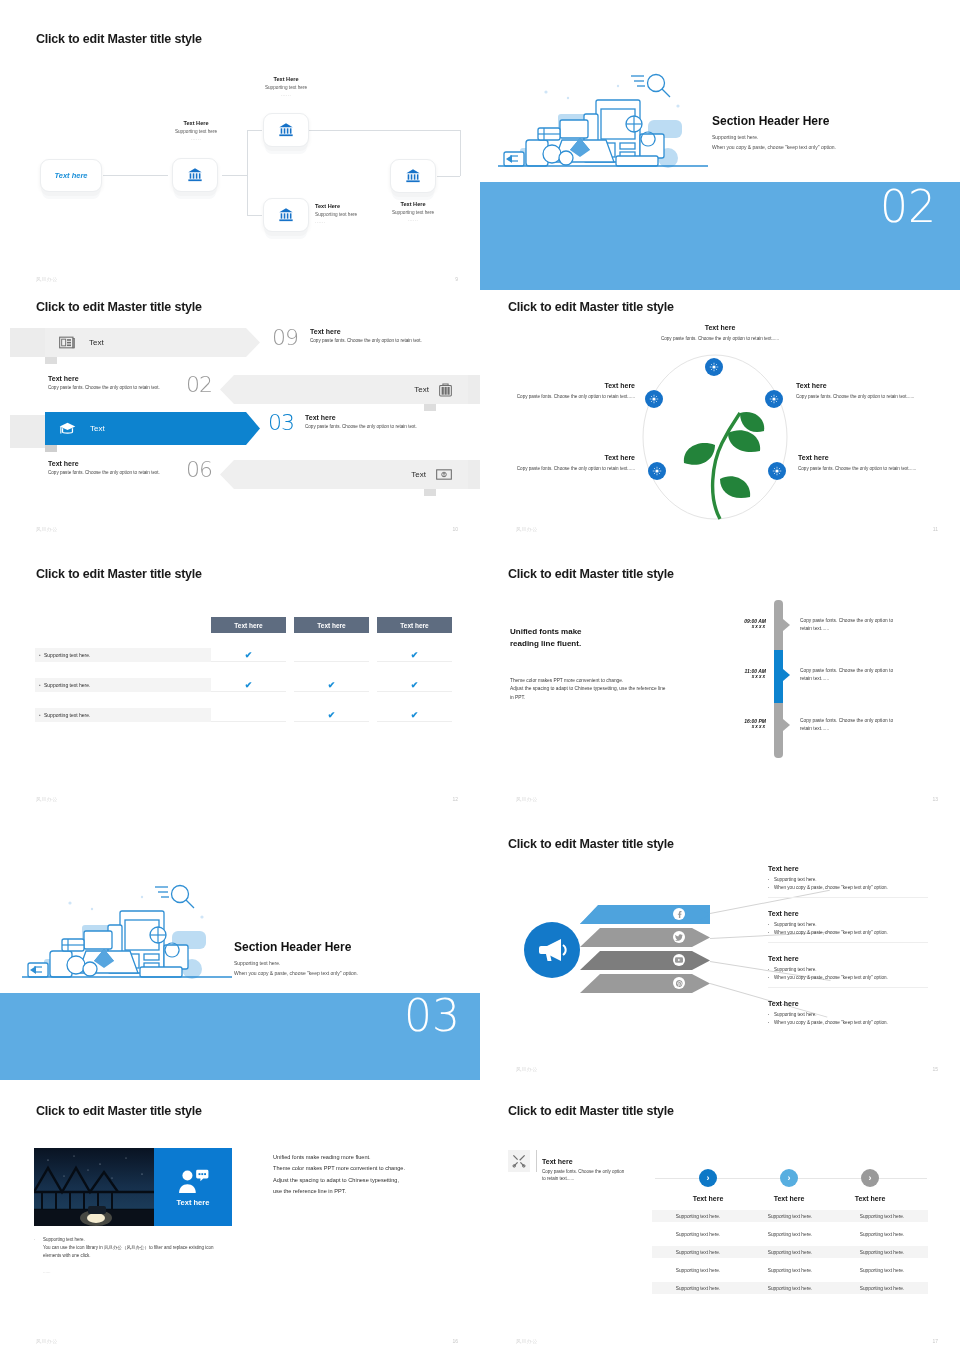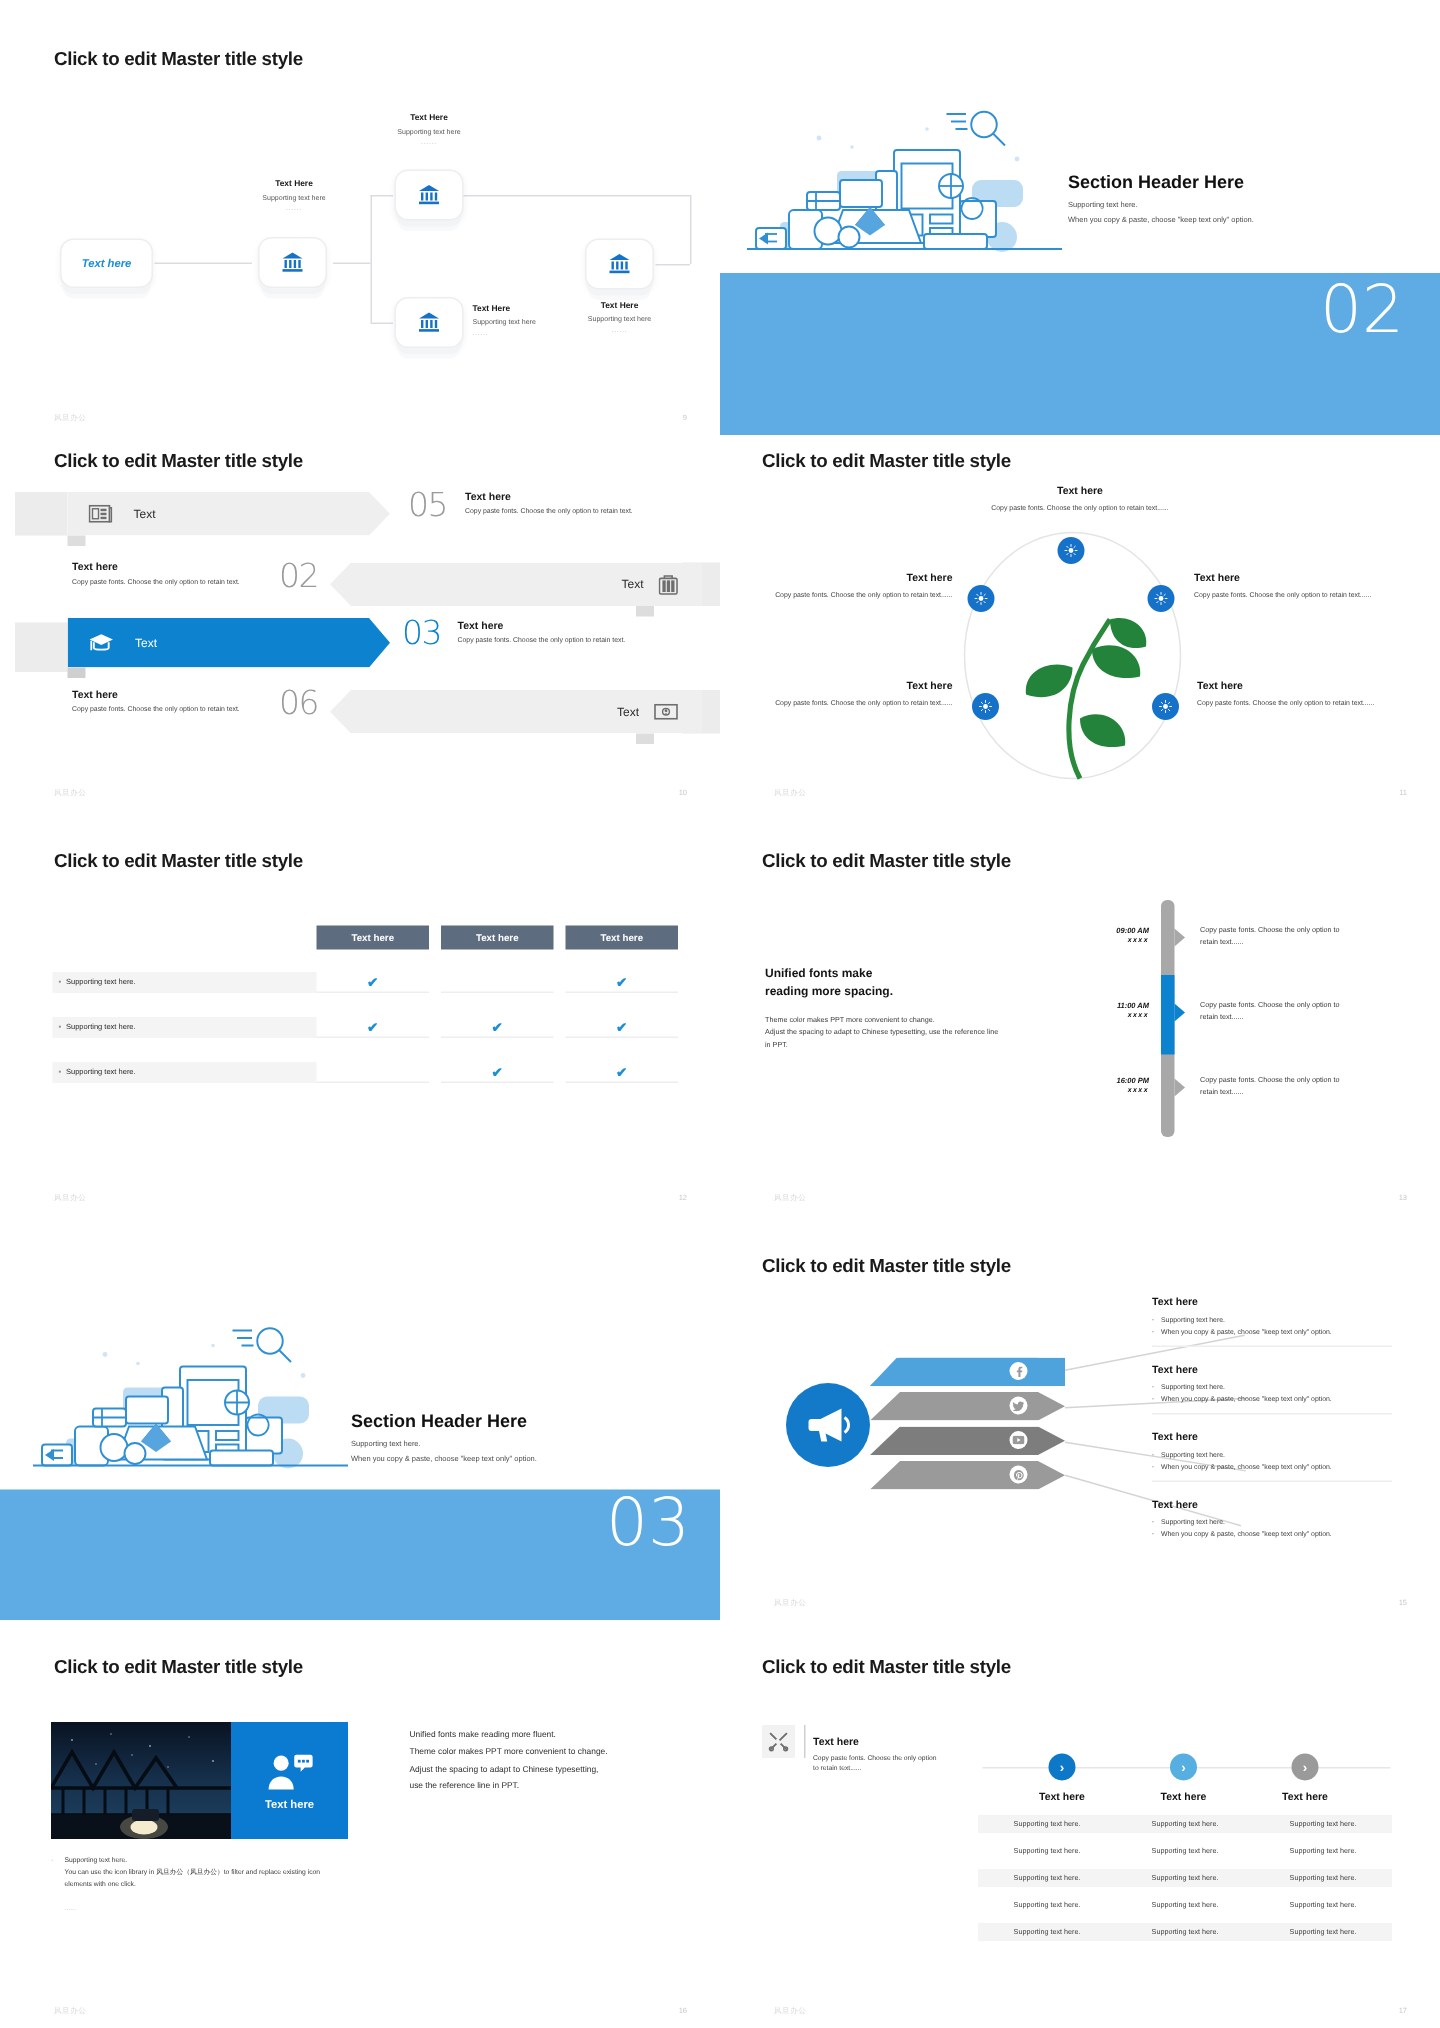--- a/index.html
+++ b/index.html
@@ -340,21 +340,21 @@
       <rect x="1" y="1" width="20" height="16" fill="none" stroke="#6e6e6e" stroke-width="1.6"></rect>
       <rect x="4" y="4" width="6" height="10" fill="none" stroke="#6e6e6e" stroke-width="1.4"></rect>
       <rect x="12" y="4" width="6" height="2.4" fill="#6e6e6e"></rect>
       <rect x="12" y="8" width="6" height="2.4" fill="#6e6e6e"></rect>
       <rect x="12" y="12" width="6" height="2.4" fill="#6e6e6e"></rect>
       <rect x="21" y="3" width="2" height="14" fill="none" stroke="#6e6e6e" stroke-width="1.4"></rect>
     </svg>
     <span class="chev-lbl" style="margin-left:14px;">Text</span>
   </div>
   <div class="chev-tail" style="left:45px;top:67px;"></div>
-  <div class="bignum" style="left:272px;top:35px;">05</div>
+  <div class="bignum" style="left:272px;top:35px;">09</div>
   <div class="rowtxt" style="left:310px;top:38px;width:160px;">
     <div class="h">Text here</div>
     <div class="p">Copy paste fonts. Choose the only option to retain text.</div>
   </div>
 
   <div class="sidebar-block" style="left:455px;top:85px;width:25px;height:29px;"></div>
   <div class="chev-body grey rev" style="position:absolute;left:220px;top:85px;width:248px;padding-right:16px;">
     <span class="chev-lbl" style="margin-right:10px;">Text</span>
     <svg width="13" height="15" viewBox="0 0 20 22">
       <rect x="1" y="5" width="18" height="16" rx="1.5" fill="none" stroke="#6e6e6e" stroke-width="1.6"></rect>
@@ -575,23 +575,23 @@
         <span class="chk">✔</span>
       </div>
 
   <div class="footer-wm">风旦办公</div>
   <div class="footer-pg">12</div>
 </div>
 
 <div class="slide" style="left:480px;top:555px;width:480px;height:255px;">
   <div class="stitle" style="left:28px;top:12px;">Click to edit Master title style</div>
 
-  <div class="lead-h" style="left:30px;top:88px;width:190px;">
+  <div class="lead-h" style="left:30px;top:71px;width:190px;">
     <span>Unified fonts make</span><br>
-    <span>reading more spacing.</span>
+    <span>reading line fluent.</span>
   </div>
   <div class="lead-p" style="left:30px;top:122px;width:200px;">
     <span>Theme color makes PPT more convenient to change.</span><br>
     <span>Adjust the spacing to adapt to Chinese typesetting, use the reference line</span><br>
     <span>in PPT.</span>
   </div>
 
   <div class="tl-bar" style="left:294px;top:45px;height:158px;"></div>
   <div class="tl-seg" style="left:294px;top:95px;height:53px;"></div>
 

